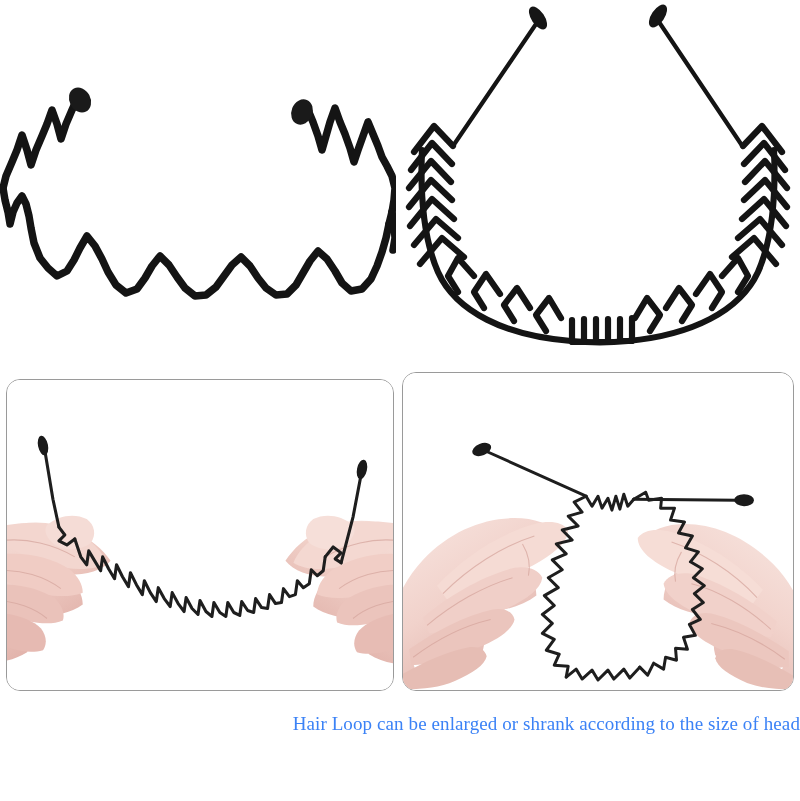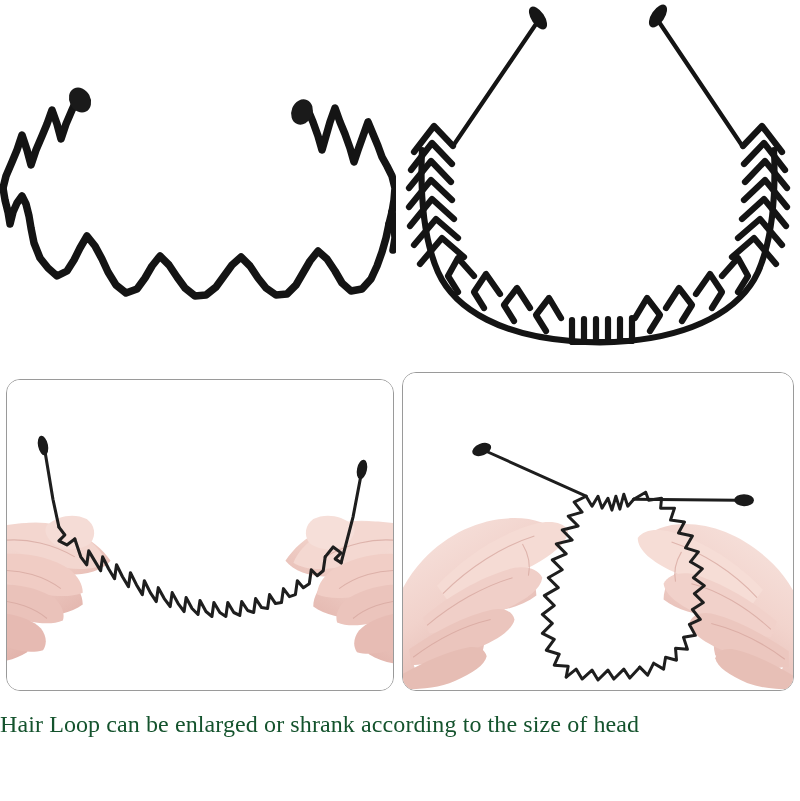--- a/index.html
+++ b/index.html
@@ -40,25 +40,25 @@
   #panel-demo-shrink  { left: 402px; top: 372px; width: 392px; height: 319px; }
 
   .demo-svg { display: block; width: 100%; height: 100%; }
 
   
   #caption {
     position: absolute;
     left: 0px;
     top: 710px;
     width: 800px;
-    text-align: left;
+    text-align: right;
     font-family: "Liberation Serif", serif;
-    font-size: 24px;
+    font-size: 19px;
     line-height: 28px;
-    color: #14532d;
+    color: #3b82f6;
     letter-spacing: 0.1px;
     white-space: nowrap;
   }
 </style>
 </head>
 <body>
 
 <div id="page">
 
   <div class="product-panel" id="panel-top-left" aria-label="Black wavy metal hair band shown from the front, open ends facing up with small black end caps">

